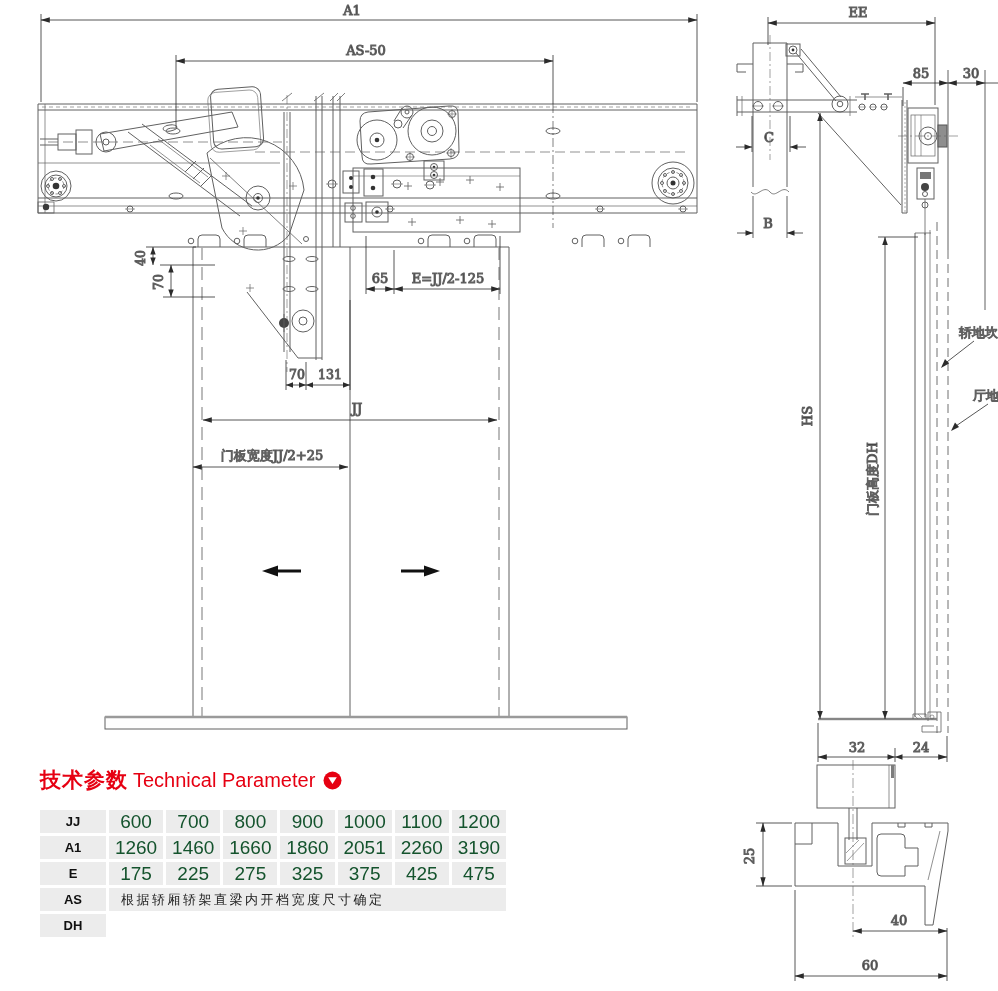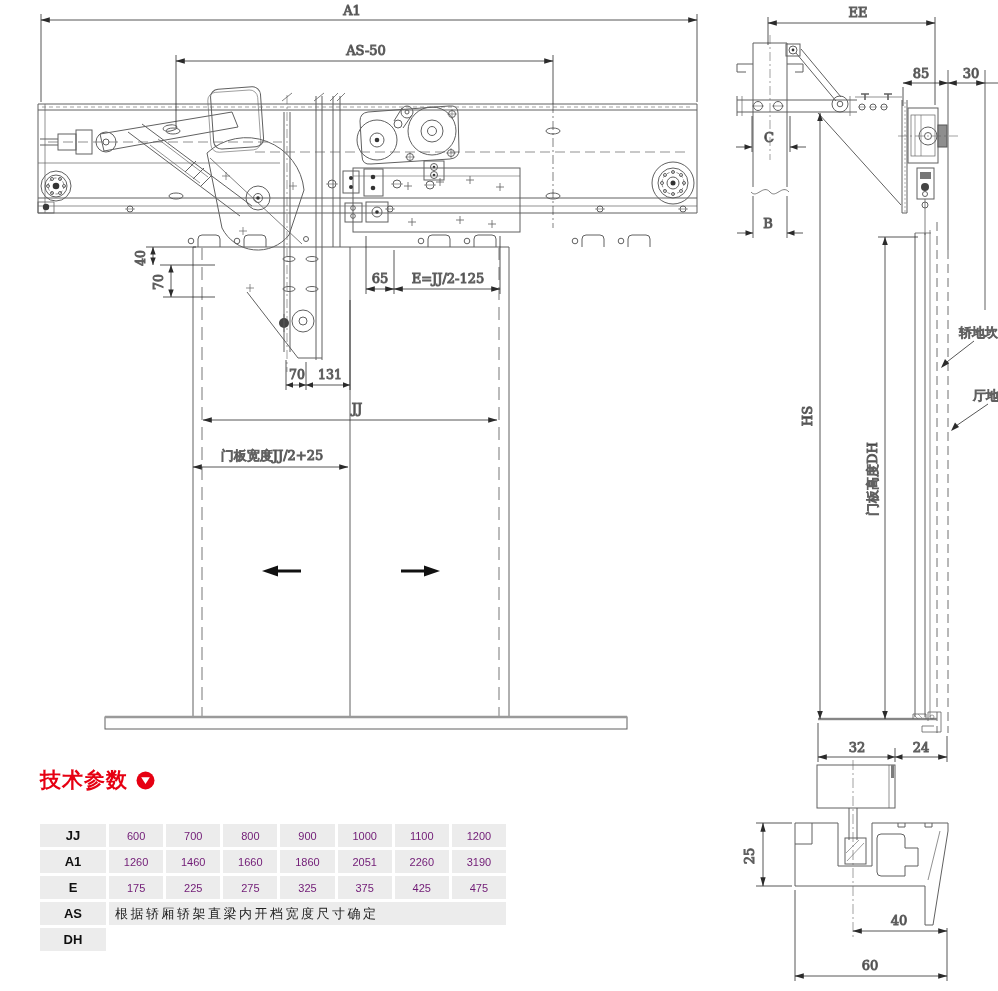--- a/index.html
+++ b/index.html
@@ -3,29 +3,29 @@
 <meta charset="utf-8">
 <style>
   html,body{margin:0;padding:0;background:#fff;width:998px;height:991px;overflow:hidden;
     font-family:"Liberation Sans",sans-serif;}
   #stage{position:relative;width:998px;height:991px;background:#fff;}
   #cad{position:absolute;left:0;top:0;}
   .dt{font-family:"DejaVu Serif",serif;font-size:13px;fill:#2b2b2b;}
   .dts{font-family:"DejaVu Serif",serif;font-size:12.5px;fill:#2b2b2b;}
   
   .param-block{position:absolute;left:40px;top:766px;width:466px;}
-  .param-title{display:flex;align-items:center;margin-bottom:30px;}
+  .param-title{display:flex;align-items:center;margin-bottom:16px;}
   .t-zh{font-size:21px;font-weight:bold;color:#e60012;letter-spacing:1px;}
   .t-en{font-size:20px;color:#e60012;margin-left:5px;}
   .t-icon{margin-left:8px;display:inline-flex;}
   .param-table{display:grid;grid-template-columns:66px repeat(7,1fr);gap:3px;background:#fff;}
   .pcell{background:#ececec;height:23px;display:flex;align-items:center;justify-content:center;
-    font-size:11px;color:#701a75;}
+    font-size:19px;color:#14532d;}
   .plabel{font-weight:bold;color:#101010;font-size:13px;}
-  .pnote{grid-column:2/9;justify-content:flex-start;padding-left:6px;letter-spacing:2.5px;font-size:13px;color:#222;}
+  .pnote{grid-column:2/9;justify-content:flex-start;padding-left:12px;letter-spacing:2.5px;font-size:13px;color:#222;}
 </style>
 </head>
 <body>
 
 <div id="stage">
 
 <svg id="cad" width="998" height="991" viewBox="0 0 998 991">
   <defs>
     <marker id="ar" orient="auto-start-reverse" markerWidth="12" markerHeight="8" refX="11" refY="4" viewBox="0 0 12 8">
       <path d="M0,0.7 L11.5,4 L0,7.3 Z" fill="#2b2b2b"></path>
@@ -484,20 +484,21 @@
     <text class="dt" x="921" y="752" text-anchor="middle">24</text>
     <text class="dt" x="754" y="856" text-anchor="middle" transform="rotate(-90 754 856)">25</text>
     <text class="dt" x="899" y="925" text-anchor="middle">40</text>
     <text class="dt" x="870" y="970" text-anchor="middle">60</text>
   </g>
 </svg>
 
   <div class="param-block">
     <div class="param-title">
       <span class="t-zh">技术参数</span>
+      <span class="t-en">Technical Parameter</span>
       <span class="t-icon">
         <svg width="19" height="19" viewBox="0 0 19 19">
           <circle cx="9.5" cy="9.5" r="9" fill="#e60012"></circle>
           <path d="M5.2,6.3 h8.6 l-4.3,6.6 z" fill="#ffffff"></path>
         </svg>
       </span>
     </div>
 
     <div class="param-table">
 

